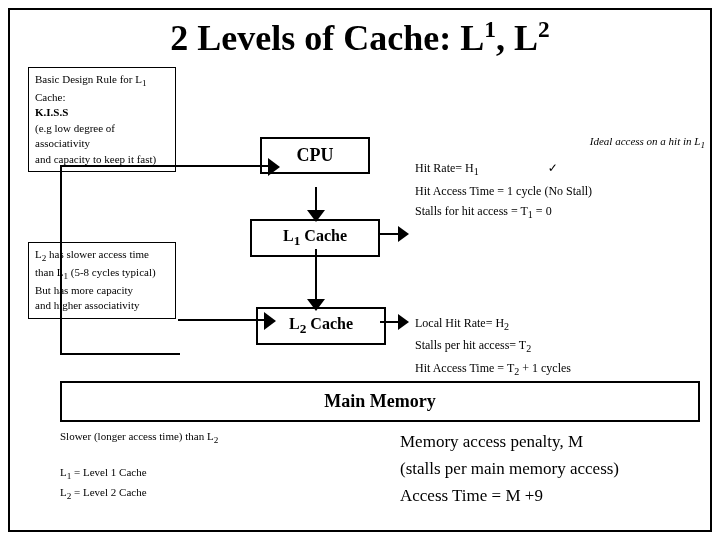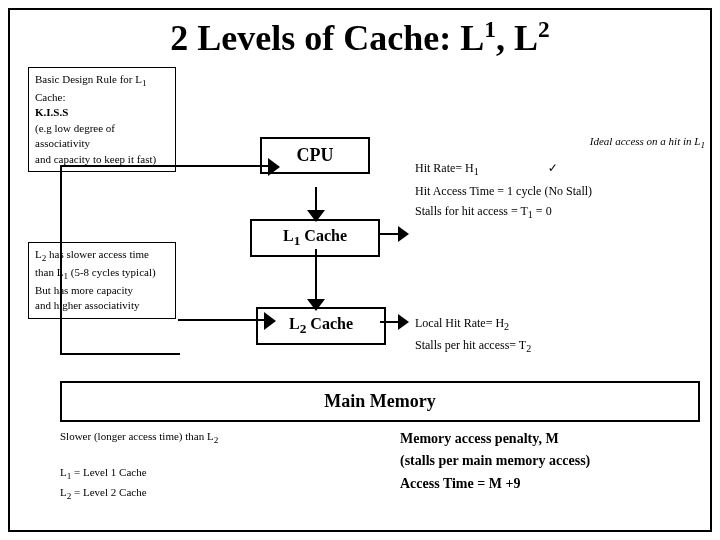--- a/index.html
+++ b/index.html
@@ -84,22 +84,22 @@
     }
 
     .bottom-left {
       flex: 1;
       font-size: 11px;
       line-height: 1.5;
     }
 
     .bottom-right {
       flex: 1;
-      font-size: 14px;
-      font-weight: bold;
+      font-size: 17px;
+      font-weight: normal;
       line-height: 1.6;
       margin-left: 20px;
     }
 
     
     .big-left-line {
       position: absolute;
       left: 40px;
       top: 98px;
       width: 2px;
@@ -282,20 +282,21 @@
         <div>Hit Rate= H<sub>1</sub> &nbsp;&nbsp;&nbsp;&nbsp;&nbsp;&nbsp;&nbsp;&nbsp;&nbsp;&nbsp;&nbsp;&nbsp;&nbsp;&nbsp;&nbsp;&nbsp;&nbsp;&nbsp;&nbsp;&nbsp;&nbsp; ✓</div>
         <div>Hit Access Time = 1 cycle (No Stall)</div>
         <div>Stalls for hit access = T<sub>1</sub> = 0</div>
       </div>
     </div>
 
     <div style="position:absolute; left:395px; top:246px; width:290px;">
       <div style="font-size:12px; line-height:1.7;">
         <div>Local Hit Rate= H<sub>2</sub></div>
         <div>Stalls per hit access= T<sub>2</sub></div>
+        <div>Hit Access Time = T<sub>2</sub> + 1 cycles</div>
       </div>
     </div>
 
   </div>
 
   
   <div class="main-memory-section">
     <span>Main Memory</span>
   </div>
 

